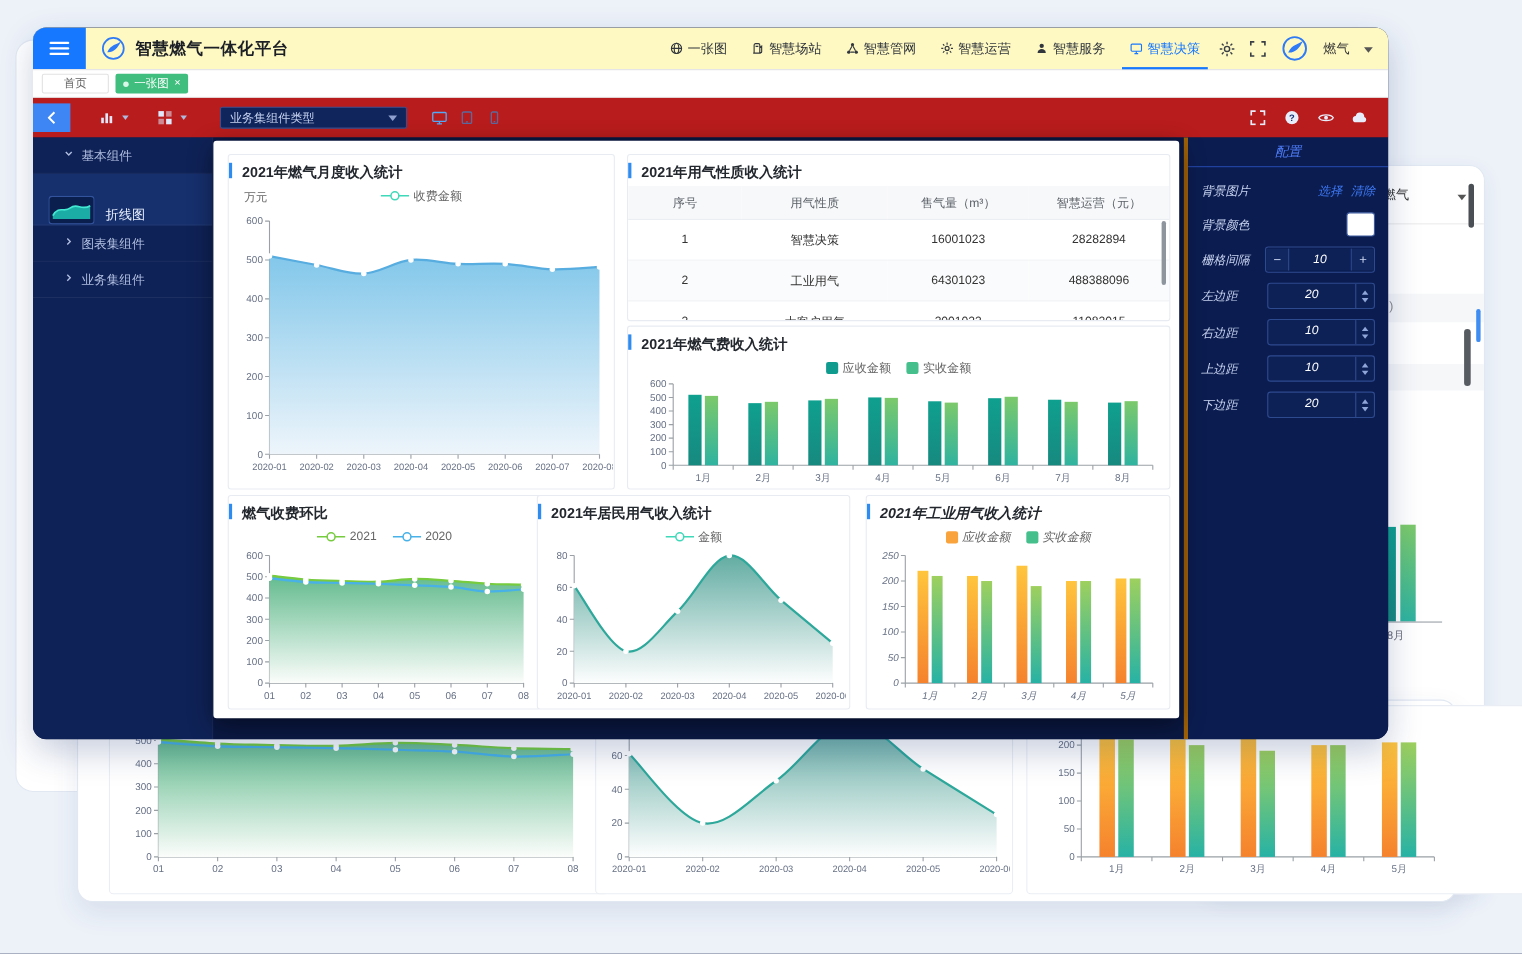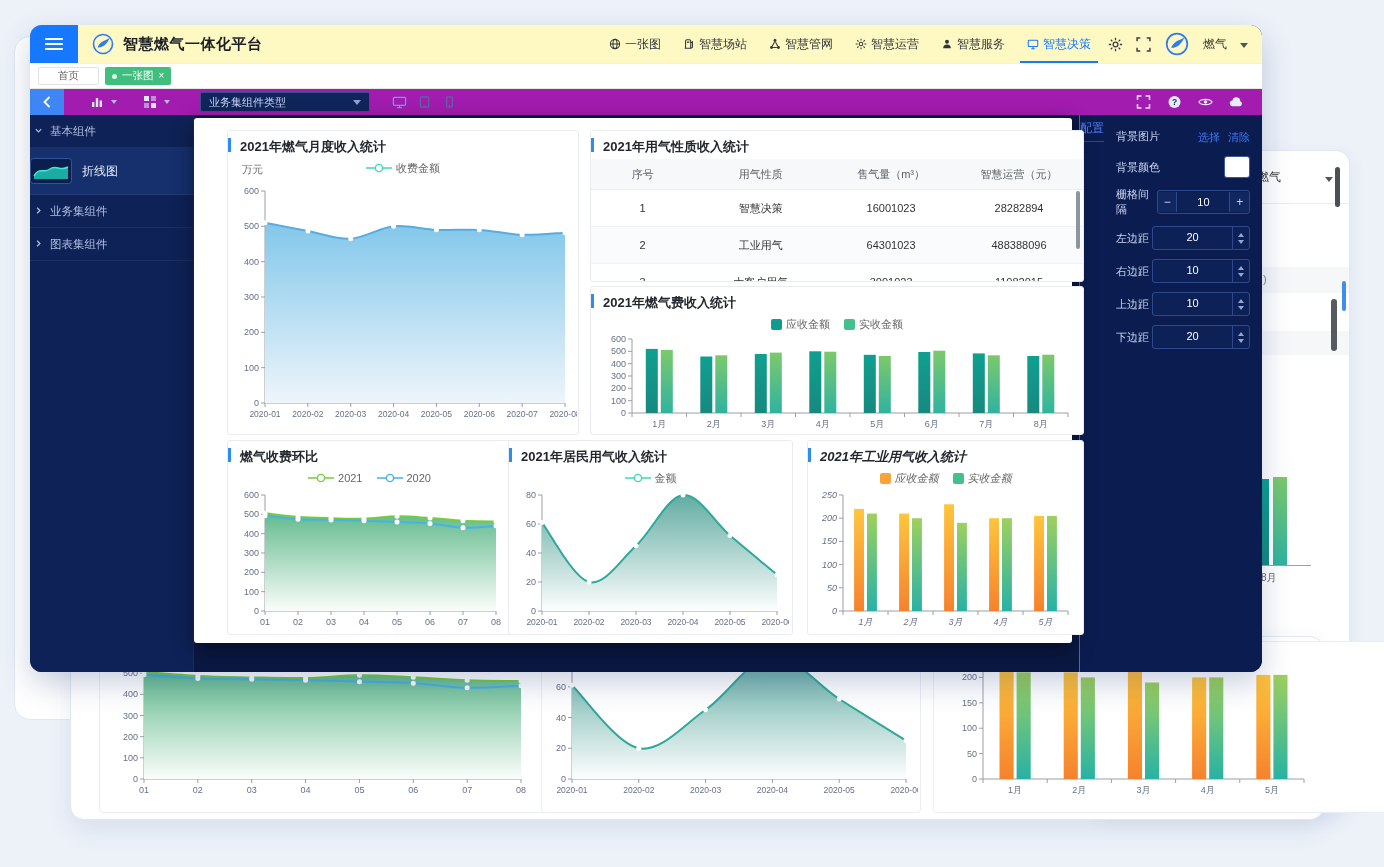--- a/index.html
+++ b/index.html
@@ -46,45 +46,45 @@
   .nav-ic-btn svg{width:100%;height:100%;}
   .tenant{font-size:12px;color:#333;}
   .tenant-caret{width:0;height:0;border-left:4px solid transparent;border-right:4px solid transparent;border-top:5px solid #555;margin-top:3px;}
   
   .crumbrow{height:24px;background:#fff;border-top:1px solid #f0f0f0;border-bottom:1px solid #e8e8e8;display:flex;align-items:center;gap:6px;padding-left:8px;flex:none;}
   .tab-home{font-size:10.5px;color:#666;border:1px solid #e2e2e2;border-radius:2px;padding:1px 19px;background:#fff;cursor:pointer;}
   .tab-active{font-size:10.5px;color:#fff;background:#3fbe7e;border-radius:2px;padding:2px 7px;display:flex;align-items:center;gap:5px;cursor:pointer;}
   .tab-dot{width:5px;height:5px;border-radius:50%;background:#d9f7e8;}
   .tab-x{font-size:10px;line-height:1;}
   
-  .toolbar{height:26px;background:#a21caf;display:flex;align-items:center;flex:none;color:#dfe7fb;}
+  .toolbar{height:36px;background:#b91c1c;display:flex;align-items:center;flex:none;color:#dfe7fb;}
   .back-btn{width:34px;height:26px;background:#3e86f4;display:flex;align-items:center;justify-content:center;cursor:pointer;flex:none;}
   .tb-group{display:flex;align-items:center;gap:4px;margin-left:26px;cursor:pointer;}
   .tb-ic{width:14px;height:14px;}
   .tb-caret{width:0;height:0;border-left:3.5px solid transparent;border-right:3.5px solid transparent;border-top:4px solid #aebade;margin-left:3px;}
   .tb-select{margin-left:30px;width:152px;height:18px;border:1px solid #3b4f8f;border-radius:2px;background:#10255c;color:#c6d2f0;font-size:11px;display:flex;align-items:center;padding:0 8px;cursor:pointer;}
   .tb-select .sel-caret{margin-left:auto;width:0;height:0;border-left:4px solid transparent;border-right:4px solid transparent;border-top:5px solid #8fa0cf;}
   .devices{display:flex;align-items:center;gap:10px;margin-left:22px;}
   .dev{width:15px;height:14px;cursor:pointer;}
   .dev.active{color:#53a9f7;}
   .dev.dim{color:#5a6a9f;}
   .tb-right{margin-left:auto;display:flex;align-items:center;gap:16px;margin-right:18px;}
   .tb-right .tbr{width:15px;height:14px;color:#e7edfb;cursor:pointer;}
   
   .content{flex:1;display:flex;min-height:0;}
   .sidebar{width:163px;background:#0f2257;border-right:1px solid rgba(255,255,255,.05);flex:none;}
-  .sb-group{height:32px;display:flex;align-items:center;gap:7px;padding-left:4px;font-size:11.5px;color:#b0bee0;border-bottom:1px solid rgba(255,255,255,.06);cursor:pointer;}
+  .sb-group{height:32px;display:flex;align-items:center;gap:7px;padding-left:28px;font-size:11.5px;color:#b0bee0;border-bottom:1px solid rgba(255,255,255,.06);cursor:pointer;}
   .sb-chev svg{width:9px;height:9px;}
-  .sb-item{height:46px;display:flex;align-items:center;gap:10px;cursor:pointer;border-bottom:1px solid rgba(255,255,255,.06);}
+  .sb-item{height:46px;display:flex;align-items:flex-end;gap:10px;padding-left:14px;cursor:pointer;border-bottom:1px solid rgba(255,255,255,.06);}
   .sb-item.active{background:#16306e;}
   .sb-item-lbl{font-size:12px;color:#e8eefc;}
   .canvas{flex:1;position:relative;background:#0a1843;min-width:0;}
   
   .modal{position:absolute;left:0;top:3px;width:878px;height:525px;background:#fff;border-radius:3px;box-shadow:0 6px 22px rgba(0,0,0,.45);}
-  .card{position:absolute;background:#fff;border:1px solid #e8ecf2;border-radius:3px;overflow:hidden;display:flex;flex-direction:column;margin-left:20px;}
+  .card{position:absolute;background:#fff;border:1px solid #e8ecf2;border-radius:3px;overflow:hidden;display:flex;flex-direction:column;}
   .c1{left:13px;top:12px;width:350px;height:303px;}
   .c2{left:376px;top:12px;width:492px;height:150px;justify-content:space-between;}
   .c3{left:376px;top:168px;width:492px;height:147px;}
   .c4{left:13px;top:322px;width:283px;height:193px;}
   .c5{left:294px;top:322px;width:283px;height:193px;}
   .c6{left:593px;top:322px;width:275px;height:193px;font-style:italic;}
   .card-title{height:28px;display:flex;align-items:center;flex:none;}
   .accent{width:3px;height:14px;background:#2e8cf0;margin-right:9px;flex:none;}
   .card-title .t{font-size:13px;font-weight:bold;color:#23272e;margin-top:4px;}
   .chart-wrap{position:relative;flex:1;display:flex;flex-direction:column;align-items:center;}
@@ -93,21 +93,21 @@
   .lg-sq{width:11px;height:11px;border-radius:2px;display:inline-block;}
   .unit{position:absolute;left:14px;top:4px;font-size:10.5px;color:#666;}
   
   .tbl-wrap{position:relative;flex:1;overflow:hidden;}
   table.dtable{width:100%;border-collapse:collapse;}
   .dtable th{background:#f7f8fa;color:#5a5f66;font-size:11px;font-weight:normal;height:28px;border-bottom:1px solid #ebeef2;}
   .dtable td{text-align:center;font-size:11px;color:#333;height:34px;border-bottom:1px solid #f0f2f5;}
   .dtable tr.alt td{background:#fafbfc;}
   .tbl-thumb{position:absolute;right:3px;top:32px;width:4px;height:58px;background:#8f959d;border-radius:2px;}
   
-  .config{width:182px;background:#0b1c50;border-left:1px solid #a16207;flex:none;display:flex;flex-direction:row;}
+  .config{width:182px;background:#0b1c50;border-left:4px solid #a16207;flex:none;display:flex;flex-direction:column;font-style:italic;}
   .cfg-title{height:26px;display:flex;align-items:center;justify-content:center;font-size:12px;color:#4f7df9;border-bottom:1px solid #2446a8;flex:none;}
   .cfg-fields{padding:10px 12px;display:flex;flex-direction:column;gap:9px;}
   .cfg-row{display:flex;align-items:center;justify-content:space-between;min-height:22px;}
   .cfg-lbl{font-size:11px;color:#c9d4f0;}
   .cfg-links a{font-size:11px;color:#3f7bf8;text-decoration:none;margin-left:8px;cursor:pointer;}
   .swatch{width:24px;height:20px;background:#fff;border:1px solid #3d5a9e;border-radius:3px;display:inline-block;cursor:pointer;}
   .stepper{display:flex;align-items:center;border:1px solid #2e4a8f;border-radius:3px;height:22px;overflow:hidden;}
   .st-btn{width:20px;text-align:center;color:#c9d4f0;font-size:12px;background:#11275f;cursor:pointer;line-height:20px;}
   .st-val{width:56px;text-align:center;color:#fff;font-size:11px;border-left:1px solid #2e4a8f;border-right:1px solid #2e4a8f;line-height:20px;background:#0d2157;}
   .numbox{display:flex;align-items:stretch;border:1px solid #2e4a8f;border-radius:3px;height:22px;width:96px;background:#0d2157;overflow:hidden;}
@@ -458,27 +458,27 @@
               <rect x="0.5" y="0.5" width="41" height="25" rx="3" fill="#0b1f4e" stroke="#33549c"></rect>
               <path d="M4 18 C10 8,14 16,20 11 C26 6,30 14,38 9 L38 21 L4 21Z" fill="#1fc7b5" opacity=".85"></path>
               <path d="M4 18 C10 8,14 16,20 11 C26 6,30 14,38 9" stroke="#43e8d2" fill="none" stroke-width="1.5"></path>
             </svg>
             <span class="sb-item-lbl">折线图</span>
           </div>
           <div class="sb-group">
             <span class="sb-chev"><svg viewBox="0 0 10 10" fill="none" stroke="#b0bee0" stroke-width="1.4">
                 <path d="M3.5 2 6.5 5 3.5 8"></path>
               </svg></span>
-            <span class="sb-lbl">业务集组件</span>
+            <span class="sb-lbl">图表集组件</span>
           </div>
           <div class="sb-group">
             <span class="sb-chev"><svg viewBox="0 0 10 10" fill="none" stroke="#b0bee0" stroke-width="1.4">
                 <path d="M3.5 2 6.5 5 3.5 8"></path>
               </svg></span>
-            <span class="sb-lbl">图表集组件</span>
+            <span class="sb-lbl">业务集组件</span>
           </div>
         </div>
       <div class="canvas">
         <div class="modal">
           <div class="card c1">
               <div class="card-title">
                 <span class="accent"></span>
                 <span class="t">2021年燃气月度收入统计</span>
               </div>
               <div class="chart-wrap">

